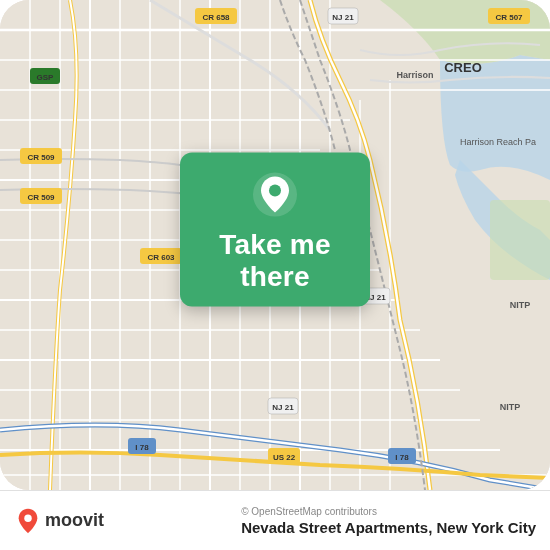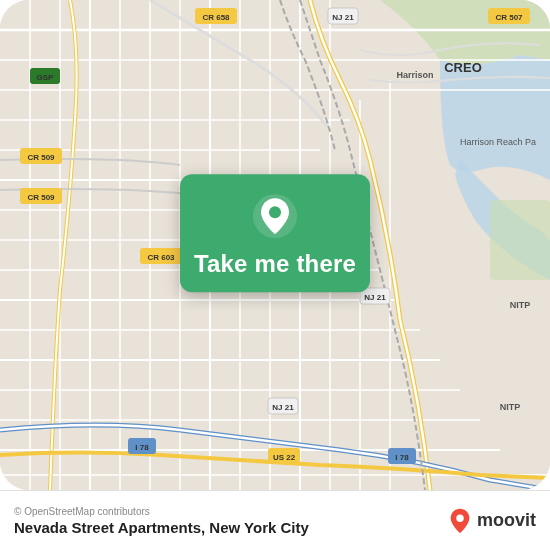--- a/index.html
+++ b/index.html
@@ -44,21 +44,21 @@
     }
 
     #pin-icon {
       width: 48px;
       height: 48px;
       margin-bottom: 10px;
     }
 
     #take-me-there-label {
       color: white;
-      font-size: 24px;
+      font-size: 28px;
       font-weight: bold;
       letter-spacing: 0.2px;
       text-align: center;
     }
 
     #bottom-bar {
       width: 550px;
       height: 60px;
       background: white;
       display: flex;
@@ -236,24 +236,24 @@
     <svg id="pin-icon" viewBox="0 0 48 48" xmlns="http://www.w3.org/2000/svg">
       <circle cx="24" cy="24" r="22" fill="rgba(255,255,255,0.15)"></circle>
       <path d="M24 6 C16.268 6 10 12.268 10 20 C10 30 24 42 24 42 C24 42 38 30 38 20 C38 12.268 31.732 6 24 6Z" fill="white"></path>
       <circle cx="24" cy="20" r="6" fill="#3daa6e"></circle>
     </svg>
     <span id="take-me-there-label">Take me there</span>
   </div>
 </div>
 
 <div id="bottom-bar">
-  <div id="location-info">
-    <span id="copyright-line">© OpenStreetMap contributors</span>
-    <span id="location-name">Nevada Street Apartments, New York City</span>
-  </div>
   <div id="moovit-logo">
     <svg id="moovit-pin" viewBox="0 0 30 30" xmlns="http://www.w3.org/2000/svg">
       <path d="M15 2 C9.477 2 5 6.477 5 12 C5 19 15 28 15 28 C15 28 25 19 25 12 C25 6.477 20.523 2 15 2Z" fill="#f04a3a"></path>
       <circle cx="15" cy="12" r="4" fill="white"></circle>
     </svg>
     <span id="moovit-text">moovit</span>
   </div>
+  <div id="location-info">
+    <span id="copyright-line">© OpenStreetMap contributors</span>
+    <span id="location-name">Nevada Street Apartments, New York City</span>
+  </div>
 </div>
 
 </body></html>

